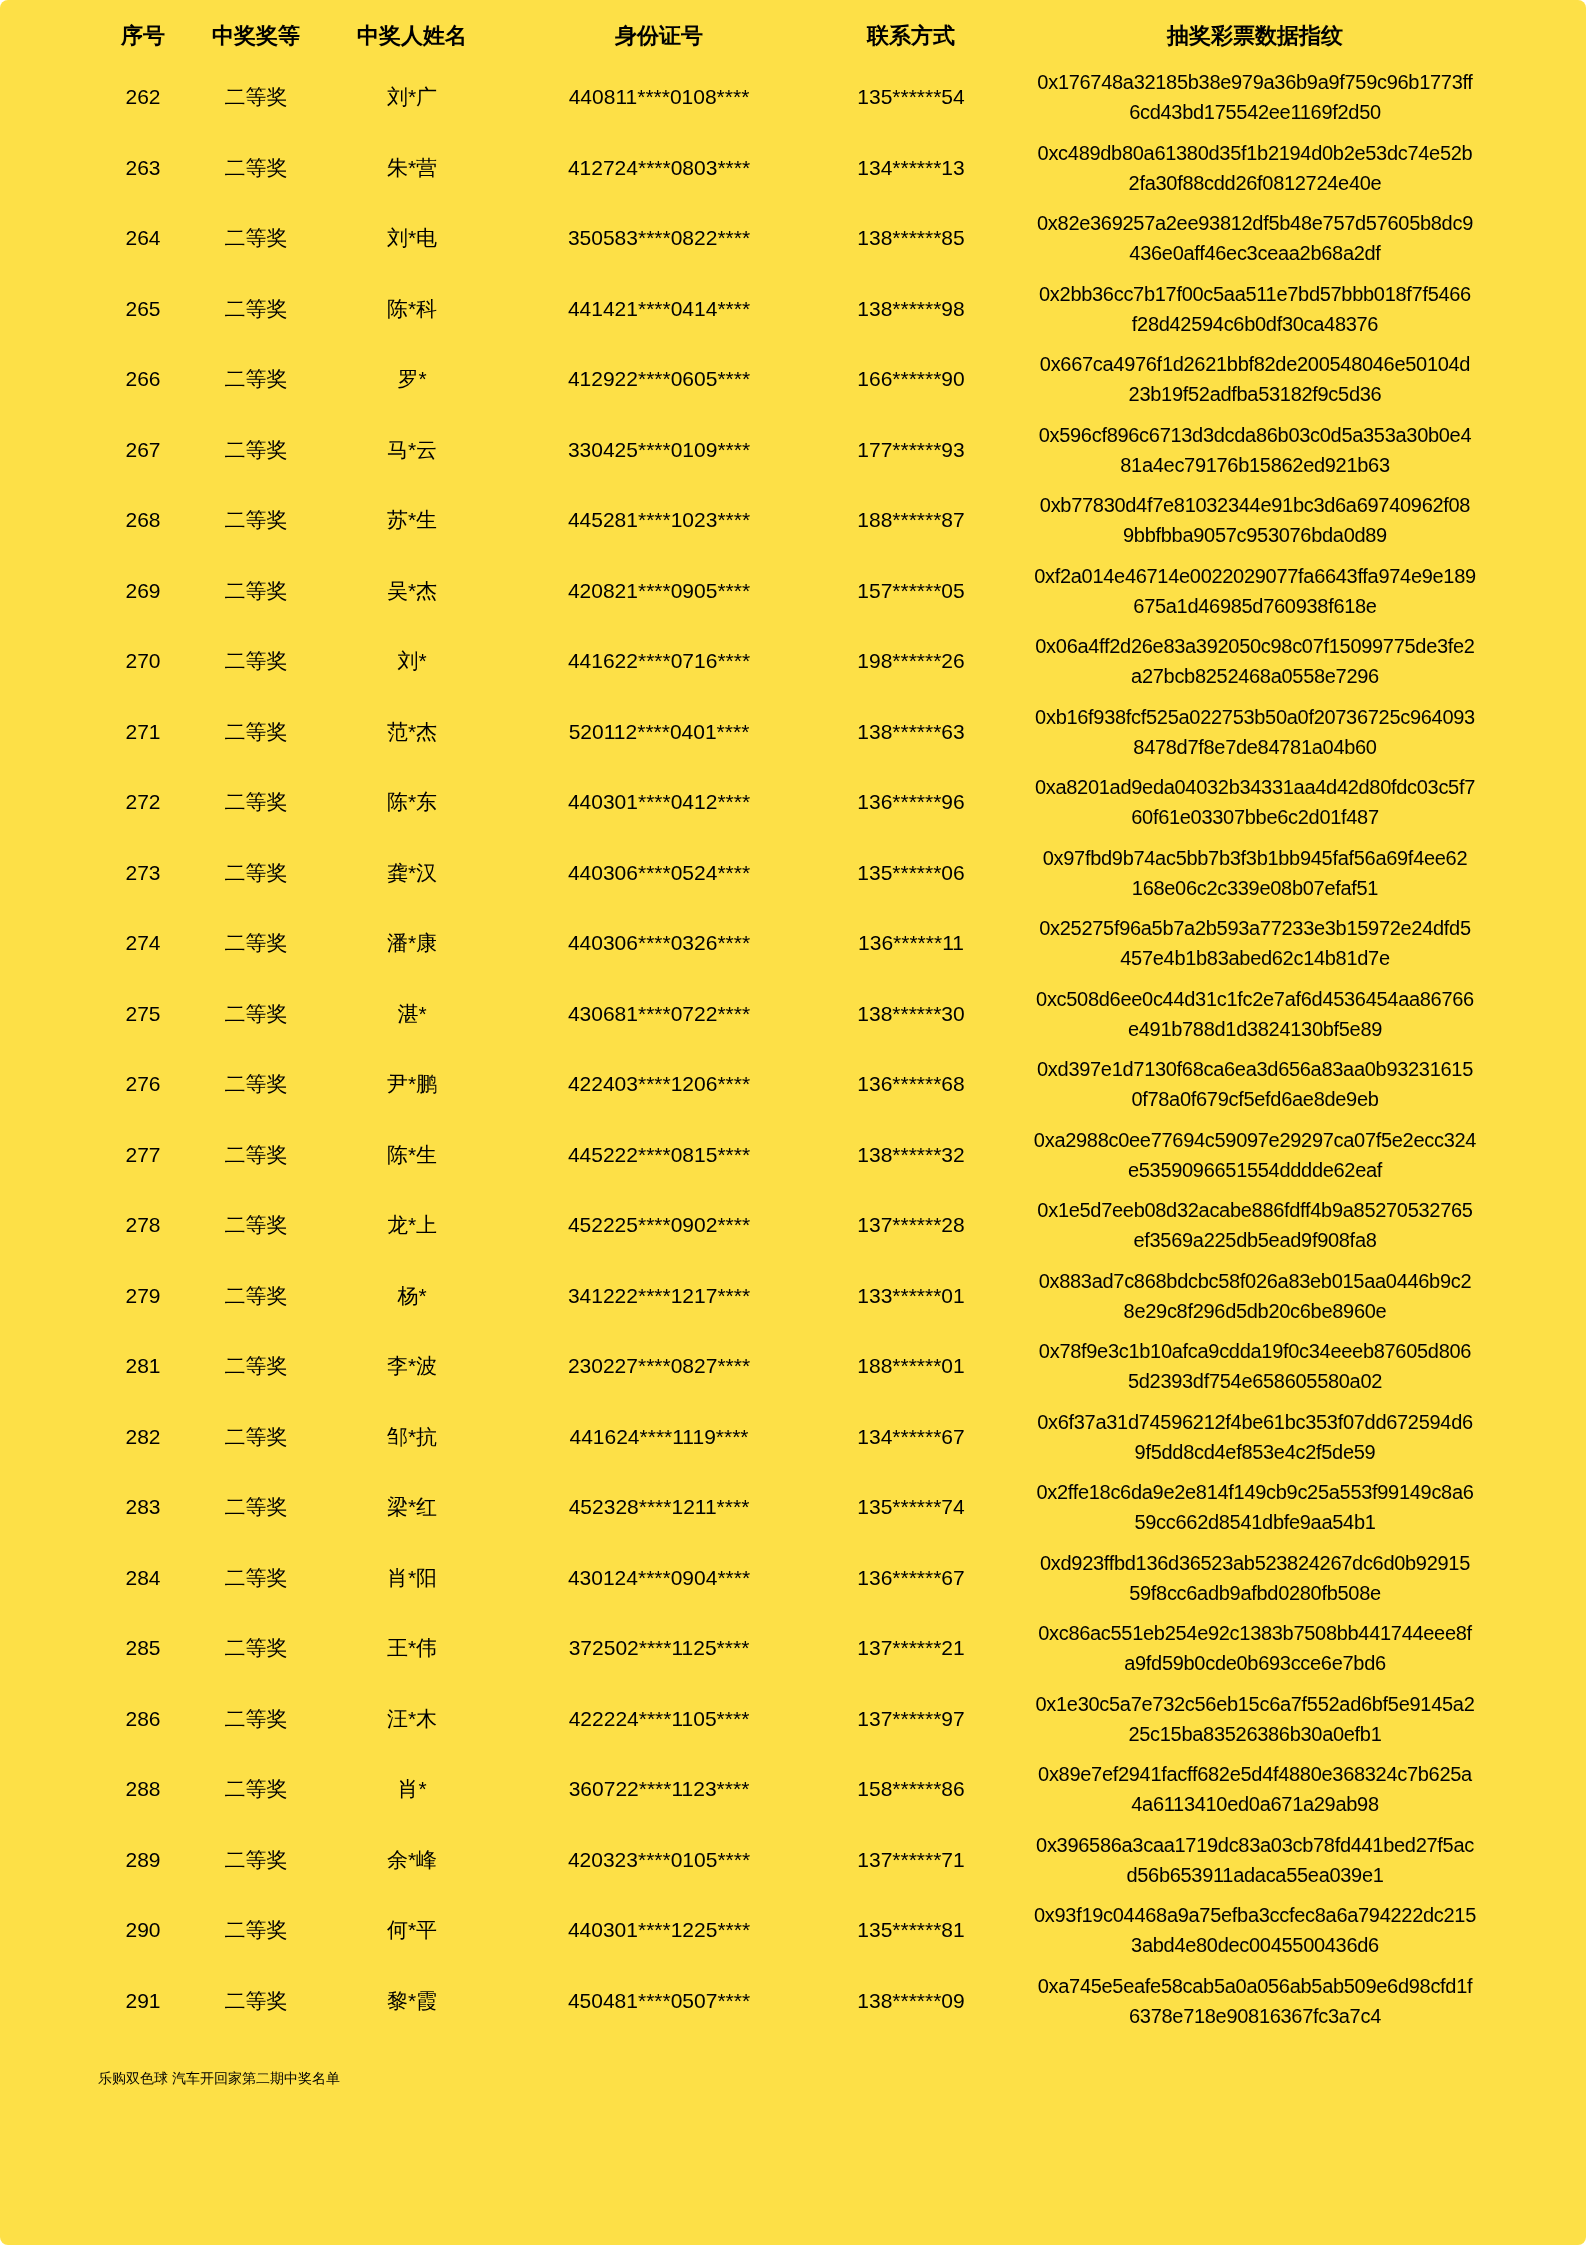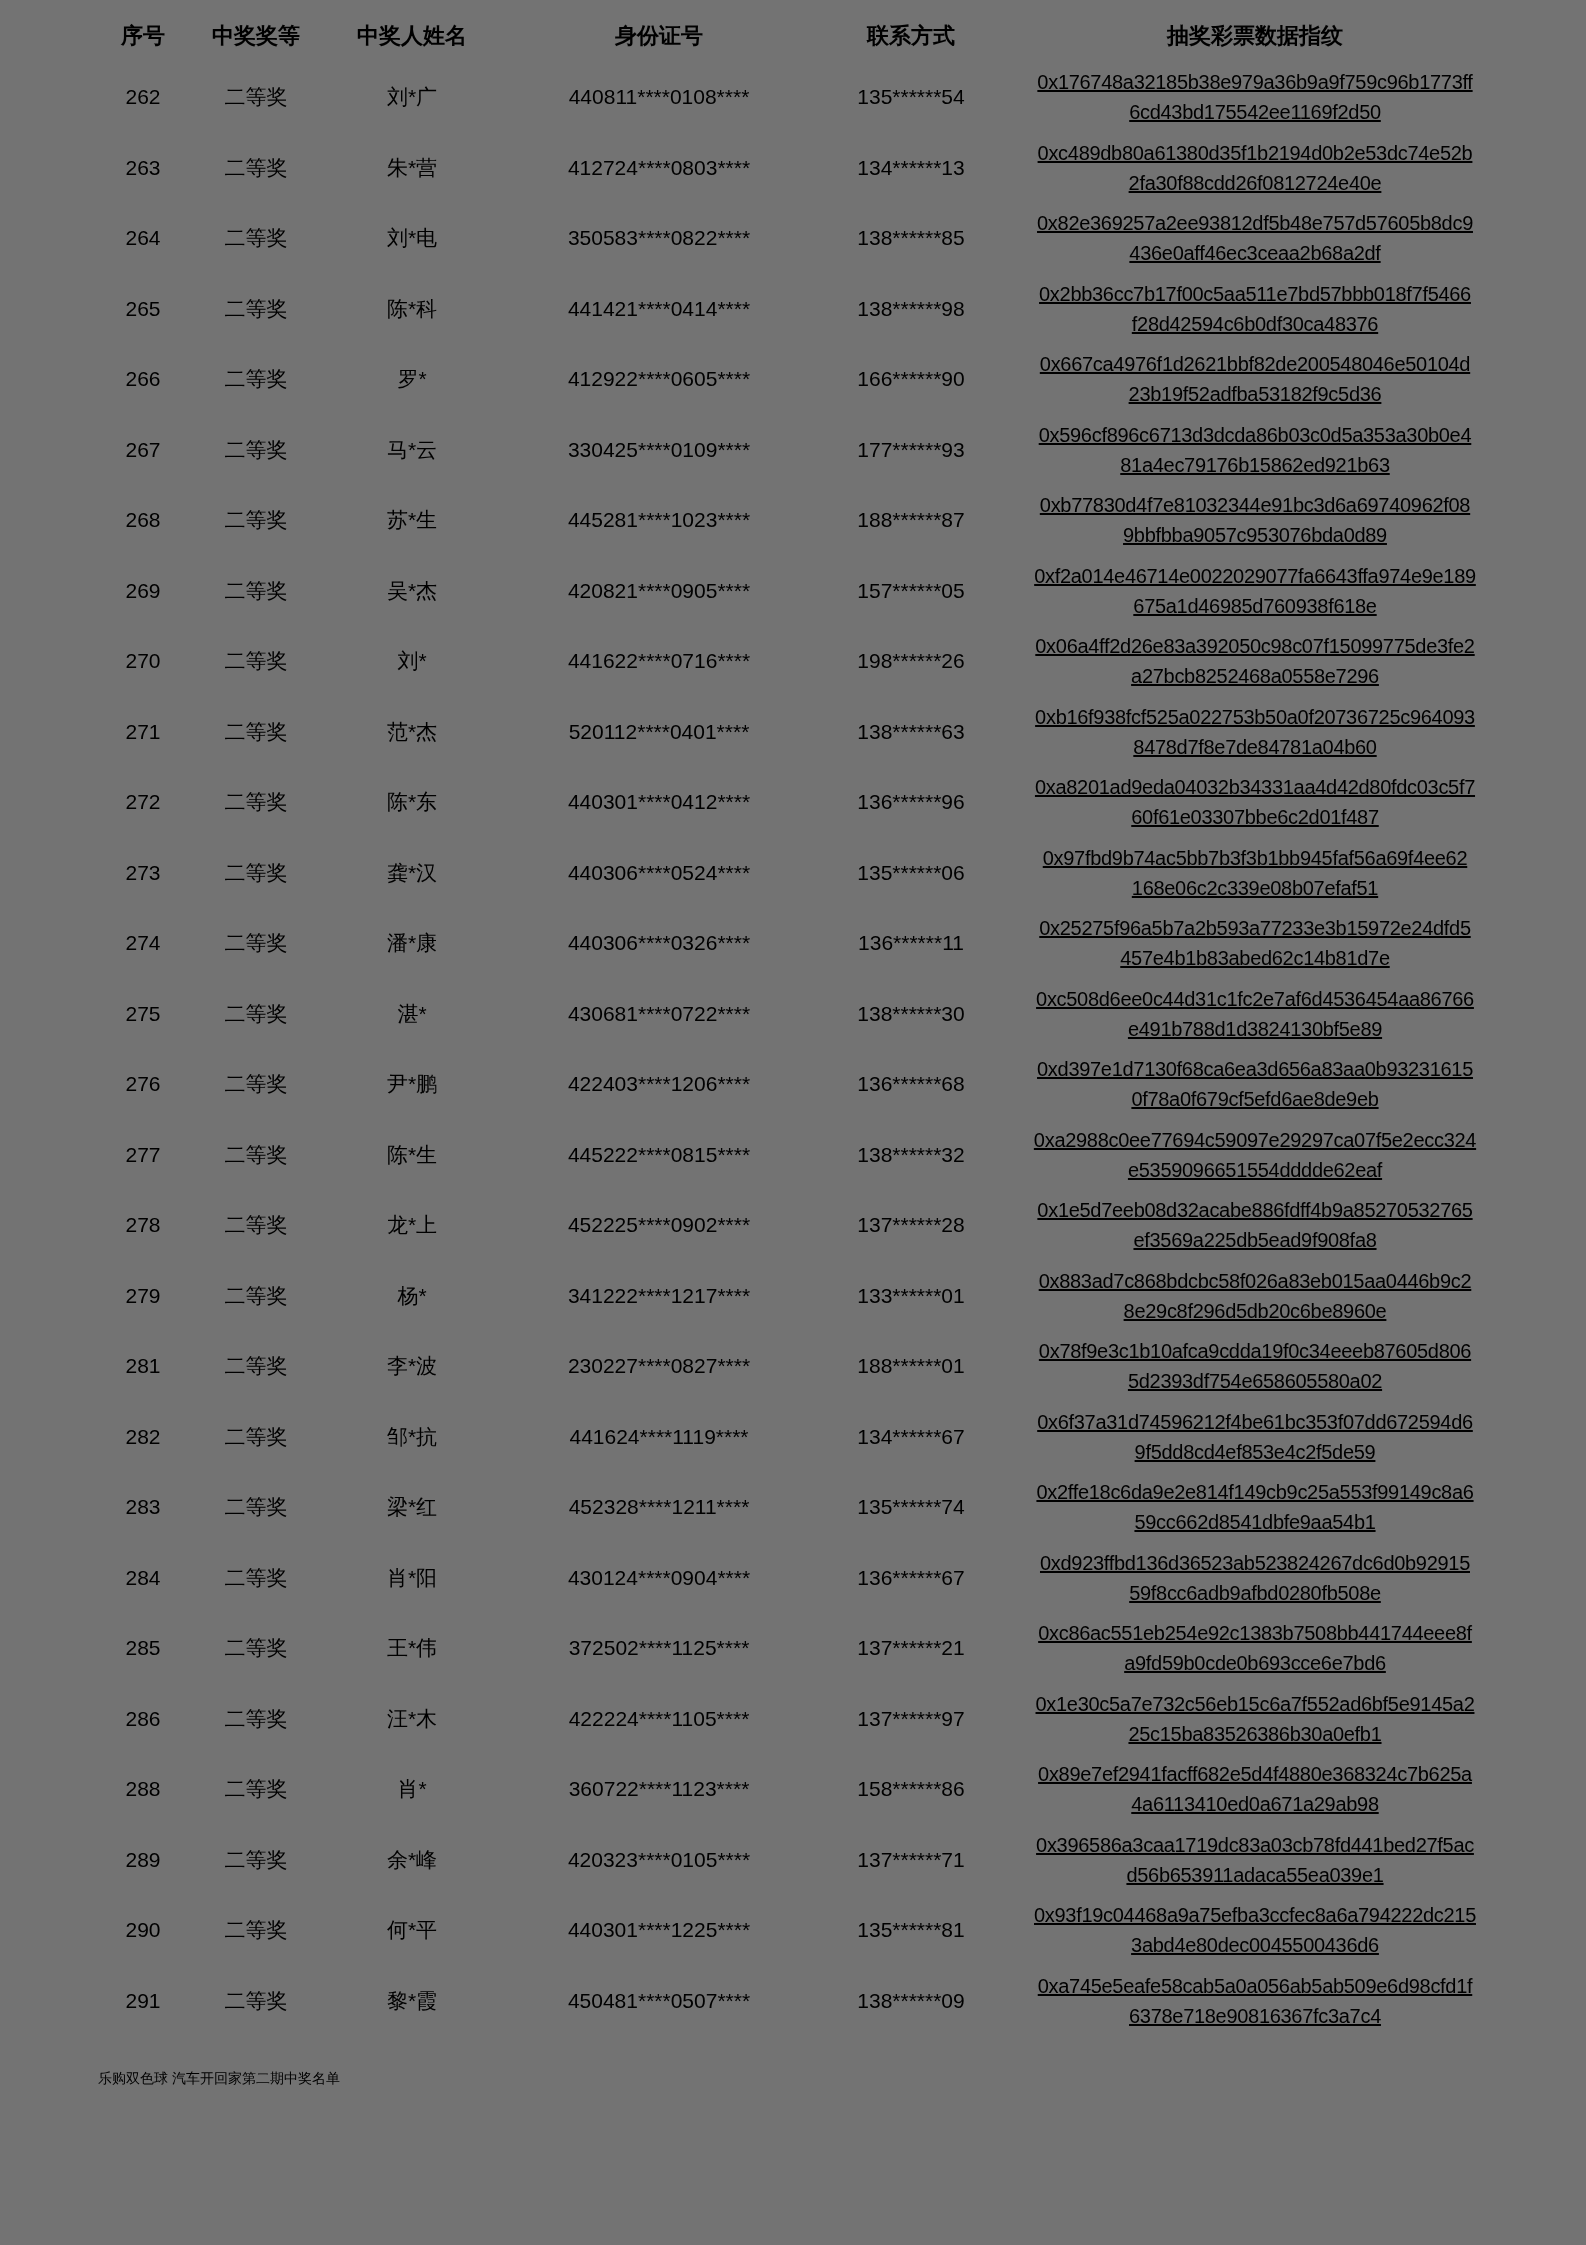--- a/index.html
+++ b/index.html
@@ -4,24 +4,25 @@
 <style>
   html, body {
     margin: 0;
     padding: 0;
     background: #ffffff;
   }
   .page {
     position: relative;
     width: 1586px;
     height: 2245px;
-    background: #737373;
+    background: #fde047;
     color: #000000;
     font-family: "Liberation Sans", "DejaVu Sans", sans-serif;
     overflow: hidden;
+    border-radius: 8px;
   }
   table.winners {
     border-collapse: collapse;
     table-layout: fixed;
     margin: 10px 0 0 86px;
     border: none;
   }
   col.c-no     { width: 114px; }
   col.c-prize  { width: 112px; }
   col.c-name   { width: 200px; }
@@ -46,21 +47,20 @@
     white-space: nowrap;
   }
   td.hash-cell {
     font-size: 20px;
     line-height: 30px;
     letter-spacing: -0.3px;
   }
   td.hash-cell span {
     display: block;
     white-space: nowrap;
-    text-decoration: underline;
   }
   .footer-caption {
     margin: 34px 0 0 98px;
     font-size: 14px;
     white-space: nowrap;
   }
 </style>
 </head>
 <body>
 

